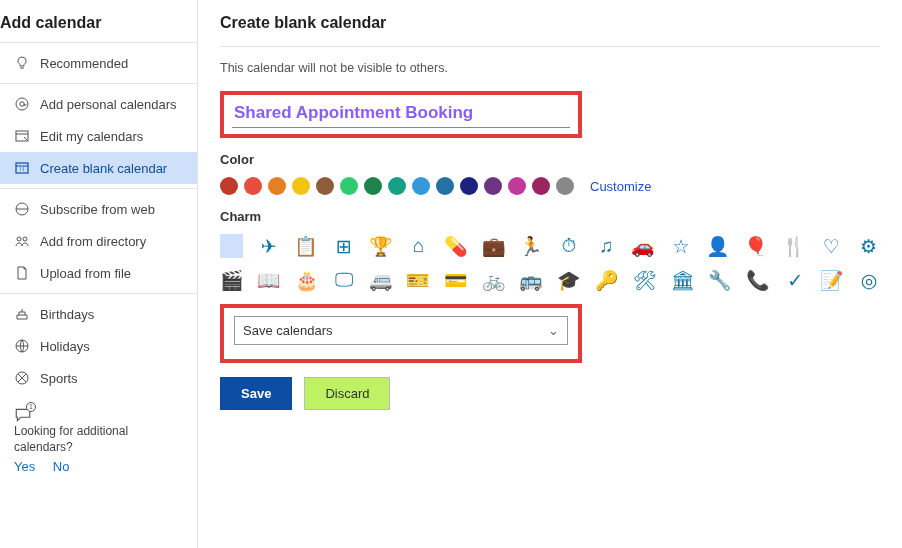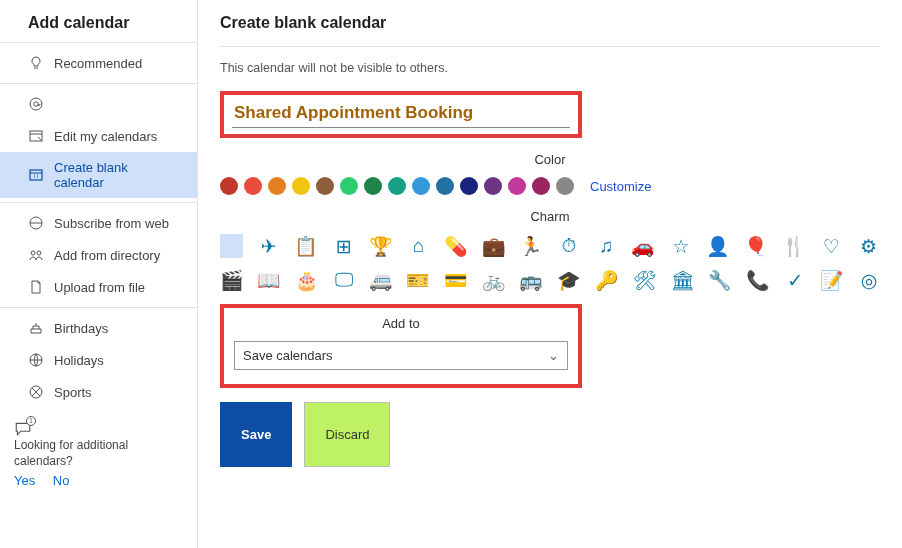--- a/index.html
+++ b/index.html
@@ -1,49 +1,49 @@
 <!DOCTYPE html>
 <html><head>
 <meta charset="utf-8">
 <style>
 * { box-sizing: border-box; margin: 0; padding: 0; font-family: "Segoe UI", Arial, sans-serif; }
 body { display: flex; width: 902px; height: 548px; background: #fff; color: #333; font-size: 13px; overflow: hidden; }
 .sidebar { width: 198px; border-right: 1px solid #e1e1e1; background: #fff; display: flex; flex-direction: column; }
-.sidebar-title { font-size: 16px; font-weight: 600; padding: 14px 28px 10px; color: #222; }
+.sidebar-title { font-size: 16px; font-weight: 600; padding: 14px 0 10px; color: #222; }
 .side-section { padding: 4px 0; border-top: 1px solid #e1e1e1; }
 .side-section:first-of-type { border-top: none; }
-.side-item { display: flex; align-items: center; gap: 10px; padding: 8px 28px; color: #444; cursor: pointer; font-size: 13px; }
+.side-item { display: flex; align-items: center; gap: 10px; padding: 8px 14px; color: #444; cursor: pointer; font-size: 13px; }
 .side-item.active { background: #cfe0fb; color: #0e4da4; font-weight: 400; }
 .side-item .ic { width: 16px; height: 16px; display: flex; align-items: center; justify-content: center; color: #555; flex-shrink: 0; }
 .side-item.active .ic { color: #0e4da4; }
 .side-bottom { padding: 8px 14px; }
 .badge-icon { position: relative; width: 18px; height: 18px; }
 .badge-icon .badge { position: absolute; top: -4px; right: -4px; width: 10px; height: 10px; background: #fff; border: 1px solid #555; border-radius: 50%; font-size: 7px; text-align: center; line-height: 8px; color:#555;}
 .prompt { font-size: 12px; color: #444; line-height: 1.3; }
 .prompt-links { margin-top: 4px; }
 .prompt-links span { color: #0e6ccd; margin-right: 14px; cursor: pointer; }
 .main { flex: 1; padding: 14px 22px; overflow: auto; }
 .main-title { font-size: 16px; font-weight: 600; color: #222; padding-bottom: 14px;}
 .divider { border-top: 1px solid #e1e1e1; margin-bottom: 14px; }
 .sub { font-size: 12.5px; color: #555; margin-bottom: 16px; }
 .highlight-box { border: 4px solid #e53a3a; padding: 4px 8px 0 8px; width: 362px; margin-bottom: 14px; }
-.name-field { width: 100%; border: none; border-bottom: 1px solid #888; font-size: 17px; font-weight: 600; color: #a16207; padding: 4px 2px 4px 2px; outline: none; margin-bottom: 6px; }
-.section-label { font-size: 13px; font-weight: 400; color: #333; margin: 6px 0 10px; text-align: center; }
+.name-field { width: 100%; border: none; border-bottom: 1px solid #888; font-size: 17px; font-weight: 600; color: #8b5cf6; padding: 4px 2px 4px 2px; outline: none; margin-bottom: 6px; }
+.section-label { font-size: 13px; font-weight: 700; color: #333; margin: 6px 0 10px; }
 .colors { display: flex; align-items: center; gap: 6px; flex-wrap: wrap; margin-bottom: 14px; }
 .color-dot { width: 18px; height: 18px; border-radius: 50%; cursor: pointer; }
 .customize { color: #1d4ed8; font-size: 13px; margin-left: 10px; cursor: pointer; }
 .charms { width: 660px; }
 .charm-row { display: flex; gap: 14px; margin-bottom: 10px; }
 .charm-cell { width: 24px; height: 24px; display: flex; align-items: center; justify-content: center; color: #0b74a8; cursor: pointer; font-size: 19px; }
 .charm-blank { width: 24px; height: 24px; background: #cfe0fb; }
 .addto-box { border: 4px solid #e53a3a; padding: 8px 10px 14px; width: 362px; margin-top: 12px; margin-bottom: 14px; }
 .select { border: 1px solid #999; padding: 6px 8px; display: flex; justify-content: space-between; align-items: center; cursor: pointer; font-size: 13px; background: #fff; }
 .select .chev { color: #666; }
 .buttons { display: flex; gap: 12px; }
-.btn { padding: 24px 20px; font-size: 13px; cursor: pointer; }
+.btn { padding: 8px 20px; font-size: 13px; cursor: pointer; }
 .btn.primary { background: #0e4da4; color: #fff; border: 1px solid #0e4da4; font-weight: 600; }
 .btn.secondary { background: #bef264; color: #333; border: 1px solid #bbb; }
 svg { width: 100%; height: 100%; }
 </style>
 </head>
 <body>
 
 <div class="sidebar">
   <div class="sidebar-title">Add calendar</div>
 
@@ -60,20 +60,21 @@
 
   <div class="side-section">
     <div class="side-item">
       <span class="ic">
           <svg viewBox="0 0 16 16" fill="none" stroke="currentColor" stroke-width="1">
             <circle cx="8" cy="8" r="6"></circle>
             <circle cx="8" cy="8" r="2.2"></circle>
             <path d="M10.2 8v1c0 1 1.8 1 1.8-1"></path>
           </svg>
         </span>
+      <span>Add personal calendars</span>
     </div>
     <div class="side-item">
       <span class="ic">
           <svg viewBox="0 0 16 16" fill="none" stroke="currentColor" stroke-width="1">
             <rect x="2" y="3" width="12" height="10"></rect>
             <path d="M2 6h12M10 9l3 3"></path>
           </svg>
         </span>
       <span>Edit my calendars</span>
     </div>
@@ -230,21 +231,20 @@
       <div class="charm-cell">🏛</div>
       <div class="charm-cell">🔧</div>
       <div class="charm-cell">📞</div>
       <div class="charm-cell">✓</div>
       <div class="charm-cell">📝</div>
       <div class="charm-cell">◎</div>
     </div>
   </div>
 
   <div class="addto-box">
-    <div class="section-label" style="margin-top:0">Add to</div>
     <div class="select">
       <span>Save calendars</span>
       <span class="chev">⌄</span>
     </div>
   </div>
 
   <div class="buttons">
     <button class="btn primary">Save</button>
     <button class="btn secondary">Discard</button>
   </div>

